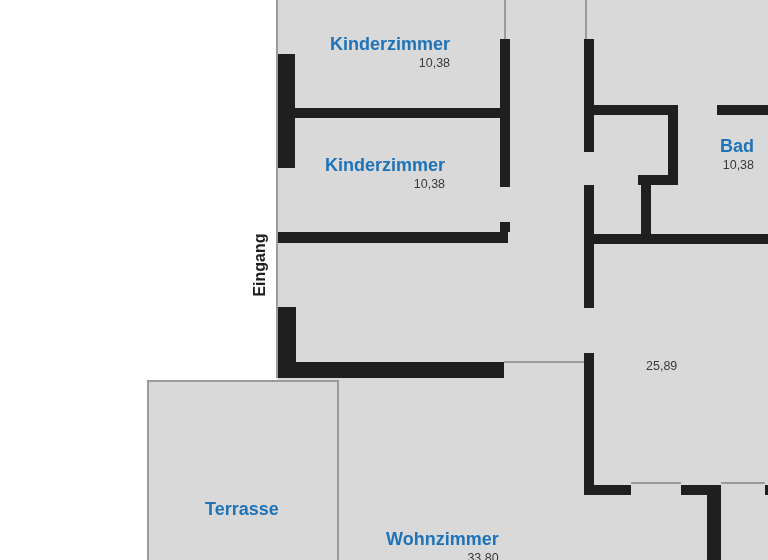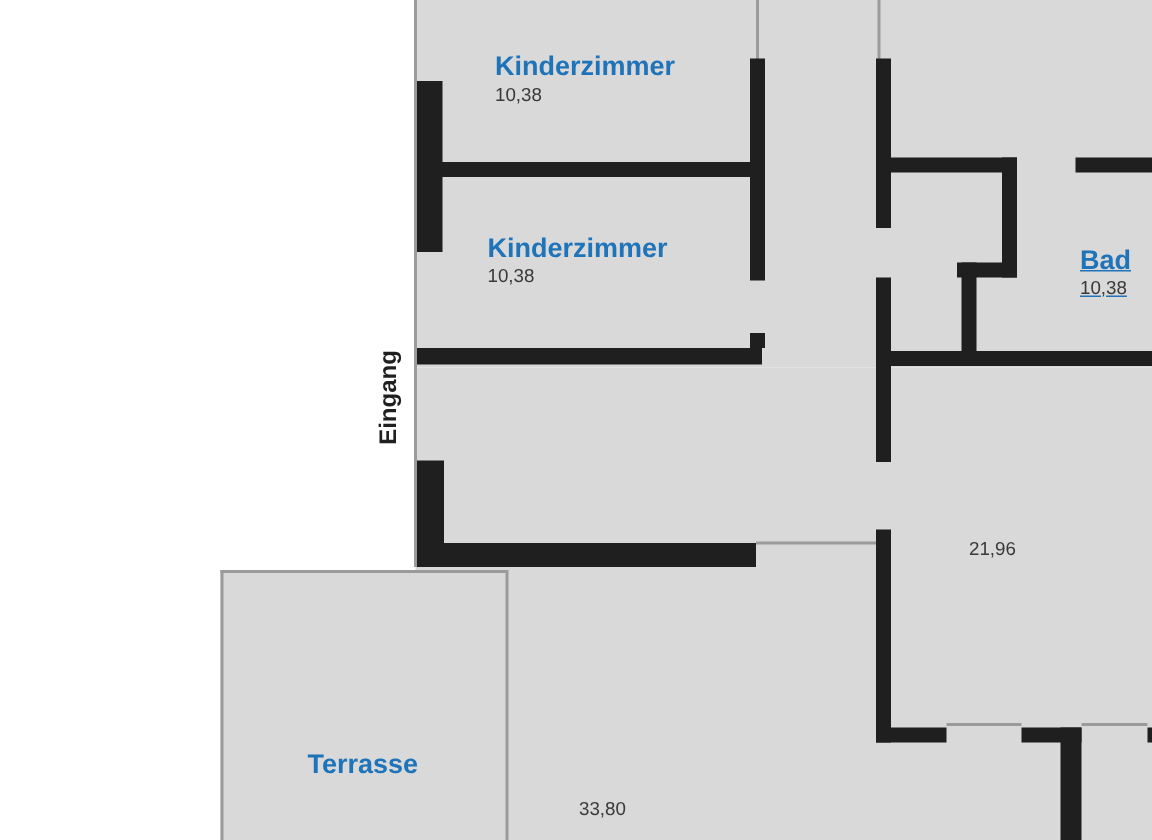--- a/index.html
+++ b/index.html
@@ -22,20 +22,21 @@
     font-size: 18px;
     line-height: 19px;
     white-space: nowrap;
   }
   .rarea {
     color: #3a3a3a;
     font-weight: normal;
     font-size: 12.5px;
     line-height: 14px;
     margin-top: 2px;
+    text-align: right;
   }
   .center { text-align: center; }
   .eingang-label {
     position: absolute;
     left: 212px;
     top: 265px;
     transform: translate(-50%, -50%) rotate(-90deg);
     color: #1f1f1f;
     font-weight: bold;
     font-size: 16px;
@@ -92,30 +93,31 @@
     <div>Kinderzimmer</div>
     <div class="rarea">10,38</div>
   </div>
 
   <div class="rlabel" style="left:277px; top:156px;">
     <div>Kinderzimmer</div>
     <div class="rarea">10,38</div>
   </div>
 
 
-  <div class="rlabel" style="left:672px; top:164px;text-decoration:underline;">
+  <div class="rlabel" style="left:672px; top:137px;">
     <div>Bad</div>
     <div class="rarea">10,38</div>
   </div>
 
   <div class="rlabel" style="left:598px; top:357px;">
-    <div class="rarea">21,96</div>
+    <div class="rarea">25,89</div>
   </div>
 
   <div class="rlabel" style="left:338px; top:530px;">
+    <div>Wohnzimmer</div>
     <div class="rarea">33,80</div>
   </div>
 
   <div class="rlabel" style="left:157px; top:500px;">
     <div>Terrasse</div>
   </div>
 
   <div class="eingang-label">Eingang</div>
 
 </div>

